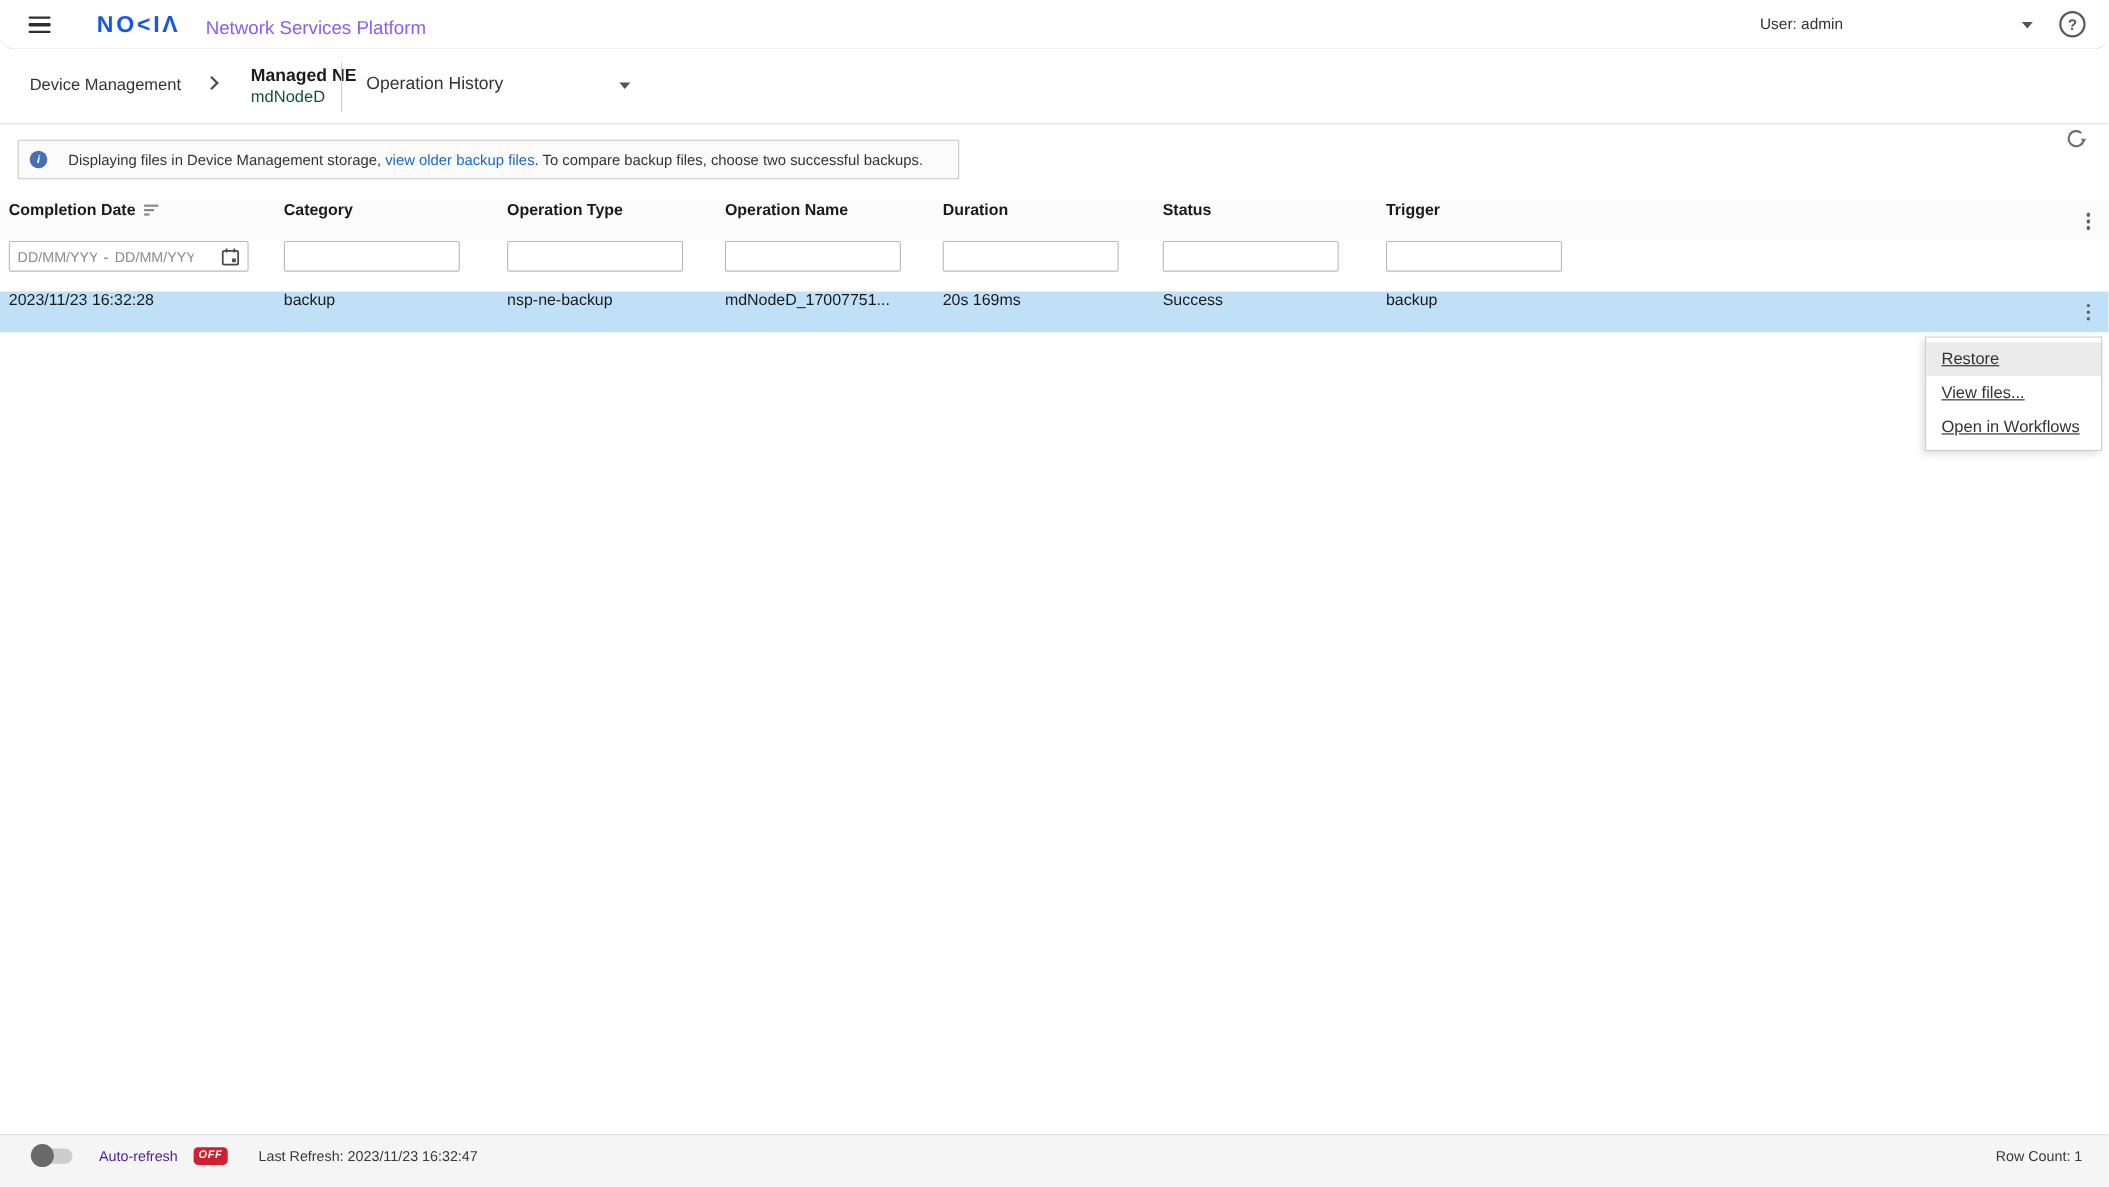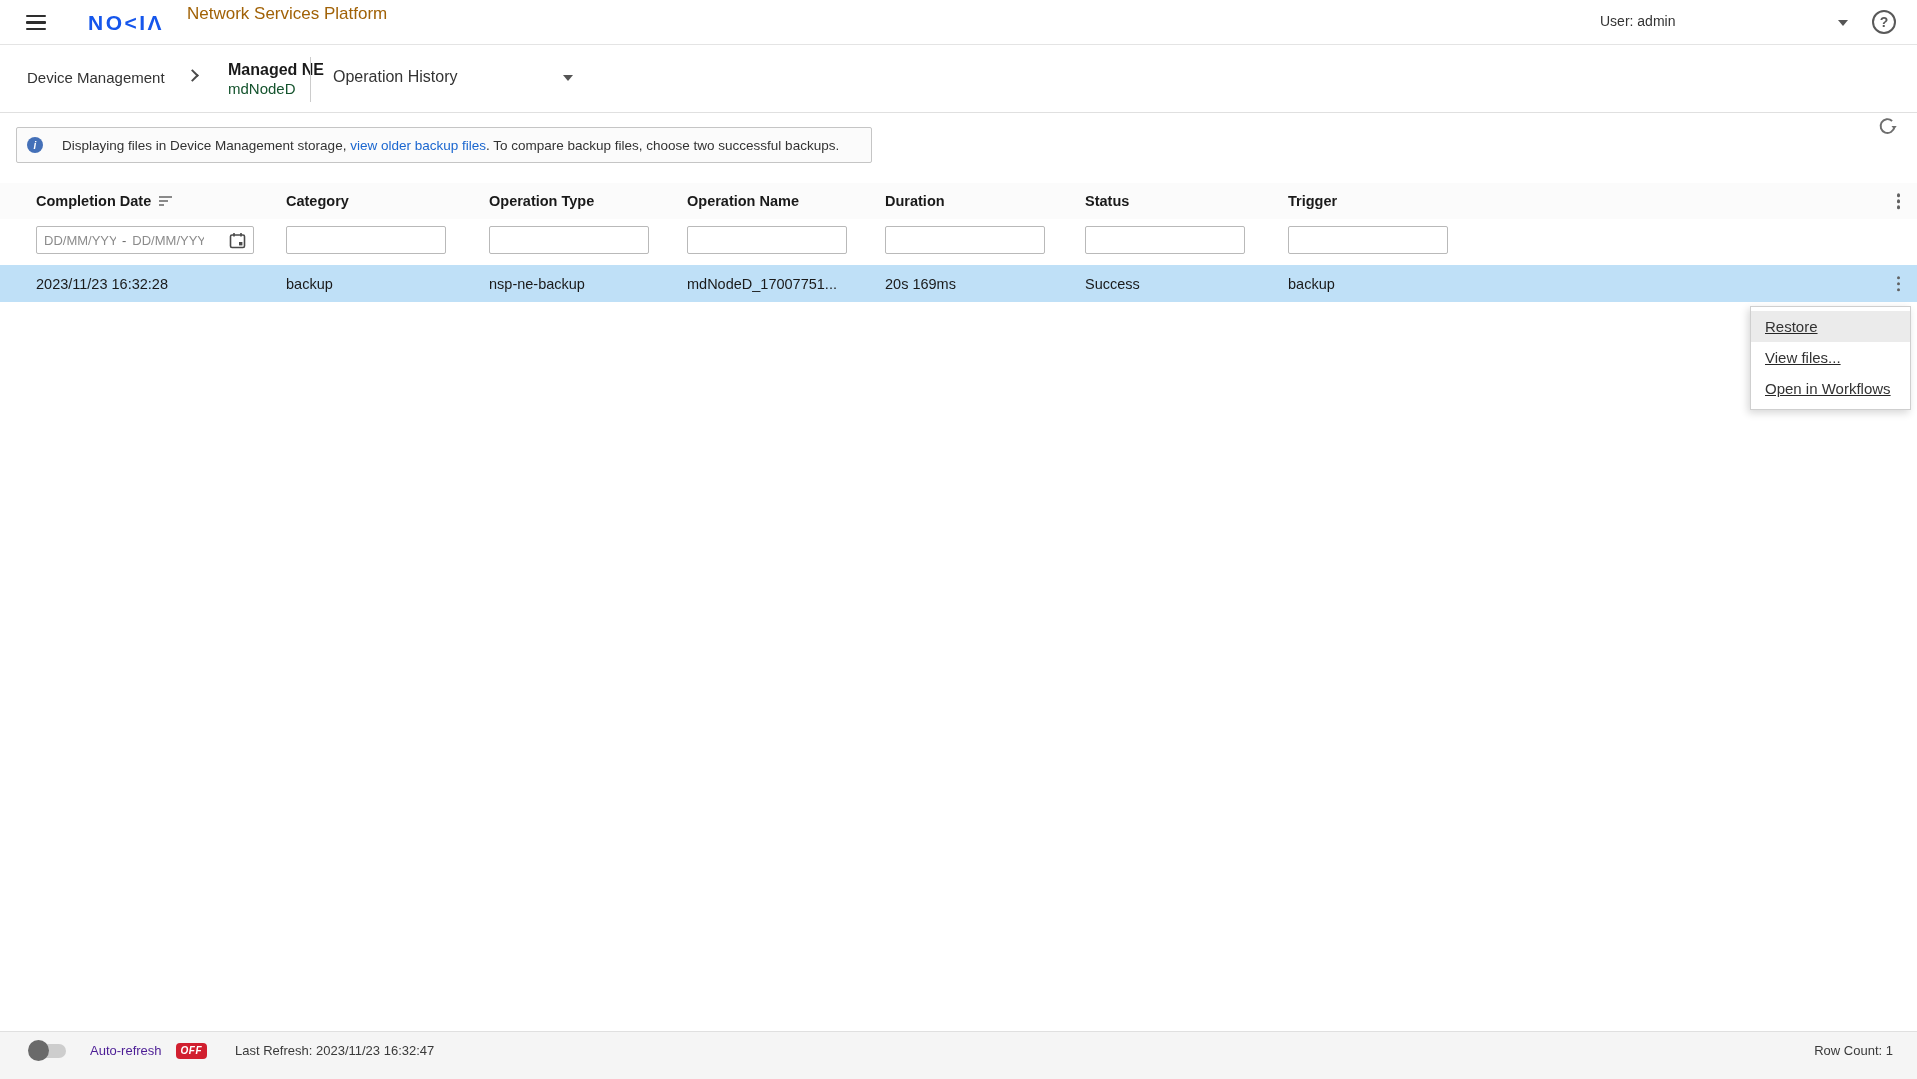--- a/index.html
+++ b/index.html
@@ -2,27 +2,27 @@
 <html><head>
 <meta charset="utf-8">
 <style>
   * { margin:0; padding:0; box-sizing:border-box; }
   html,body { width:1917px; height:1079px; overflow:hidden; background:#fff;
     font-family:"Liberation Sans", sans-serif; color:#262626; }
   .app { position:relative; width:1917px; height:1079px; }
 
   
   .app-header { position:relative; height:45px; border-bottom:1px solid #e4e4e4;
-    display:flex; align-items:center; background:#fff; }
+    display:flex; align-items:center; background:#fff;border-radius:14px; }
   .hamburger { position:absolute; left:26px; top:15px; width:20px; height:15px;
     display:flex; flex-direction:column; justify-content:space-between; cursor:pointer; }
   .hamburger span { display:block; height:2.4px; background:#2e2e2e; border-radius:1px; }
   .logo { position:absolute; left:88px; top:11px; font-size:21px; font-weight:600;
     letter-spacing:2.5px; color:#1556ec; }
-  .app-title { position:absolute; left:187px; top:4px; font-size:17px; color:#a16207; }
+  .app-title { position:absolute; left:187px; top:16px; font-size:17px; color:#8b5cf6; }
   .user-label { position:absolute; left:1600px; top:13px; font-size:14px; color:#333; }
   .caret-down { width:0; height:0; border-left:5px solid transparent;
     border-right:5px solid transparent; border-top:6px solid #555; display:inline-block; }
   .user-caret { position:absolute; left:1838px; top:20px; }
   .help-icon { position:absolute; left:1872px; top:10px; width:24px; height:24px;
     border:2px solid #595959; border-radius:50%; display:flex; align-items:center;
     justify-content:center; font-size:14px; font-weight:bold; color:#595959; cursor:pointer; }
 
   
   .toolbar { position:relative; height:68px; border-bottom:1px solid #e0e0e0;
@@ -43,21 +43,21 @@
     background:#fbfbfb; border:1px solid #c5c5c5; border-radius:2px;
     display:flex; align-items:center; }
   .info-icon { width:16px; height:16px; margin-left:10px; border-radius:50%;
     background:#4470b8; color:#fff; font-size:10px; font-weight:bold; font-style:italic;
     display:flex; align-items:center; justify-content:center; flex:0 0 auto; }
   .banner-text { margin-left:19px; font-size:13.5px; color:#333; white-space:nowrap; }
   .banner-link { color:#1a66cf; cursor:pointer; text-decoration:none; }
 
   
   .table { position:absolute; left:0; top:183px; width:1917px; }
-  .t-row { position:relative; display:flex; align-items:center; padding-left:36px; width:1917px; }
+  .t-row { position:relative; display:flex; align-items:flex-start; padding-left:8px; width:1917px; }
   .c1{width:250px;} .c2{width:203px;} .c3{width:198px;} .c4{width:198px;}
   .c5{width:200px;} .c6{width:203px;} .c7{width:160px;}
   .thead { height:36px; font-size:14.5px; font-weight:bold; color:#1a1a1a; background:#fbfbfb; }
   .th-cell { display:flex; align-items:center; }
   .sort-icon { display:inline-flex; flex-direction:column; gap:2.5px; margin-left:8px; }
   .sort-icon i { display:block; height:1.6px; background:#8a8a8a; }
   .sort-icon i:nth-child(1){width:13px;} .sort-icon i:nth-child(2){width:9px;}
   .sort-icon i:nth-child(3){width:5px;}
   .kebab { position:absolute; right:14px; top:50%; transform:translateY(-50%);
     display:flex; flex-direction:column; gap:2.5px; cursor:pointer; padding:3px; }

